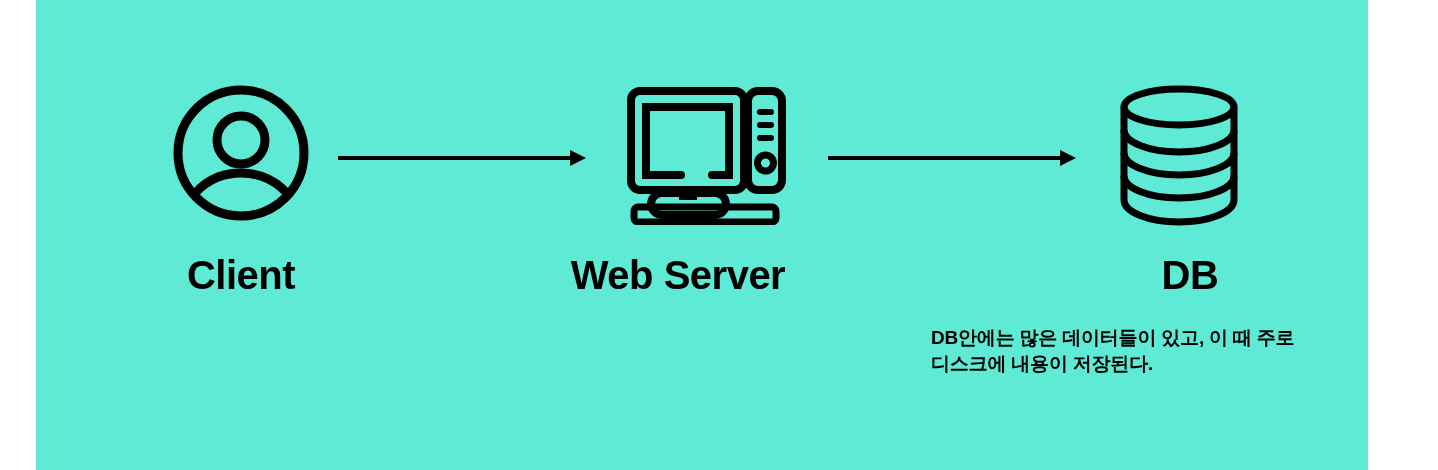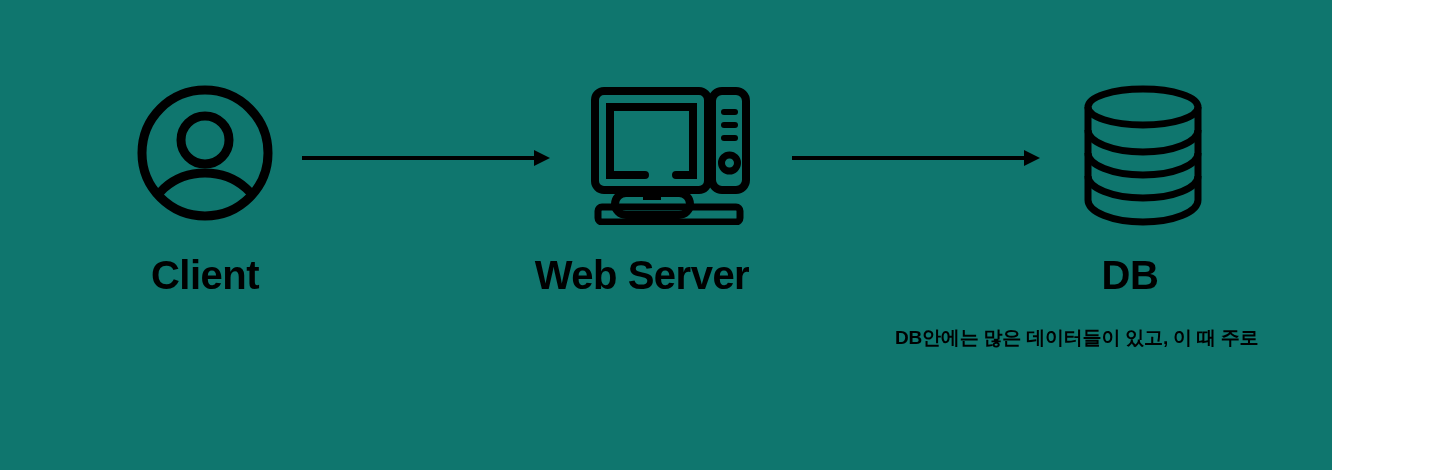--- a/index.html
+++ b/index.html
@@ -8,22 +8,23 @@
     padding: 0;
     background: #ffffff;
   }
   body {
     font-family: "Liberation Sans", "DejaVu Sans", sans-serif;
   }
   #canvas {
     position: relative;
     width: 1332px;
     height: 470px;
-    background: #0f766e;
+    background: #5eead4;
     overflow: hidden;
+    margin-left: 36px;
   }
   .node {
     position: absolute;
   }
   .icon-wrap {
     position: absolute;
     display: block;
   }
   .node-label {
     position: absolute;
@@ -37,21 +38,21 @@
     white-space: nowrap;
   }
   
   #client-icon { left: 130px; top: 85px; width: 150px; height: 136px; }
   #client-label { left: 55px; top: 255px; width: 300px; }
   
   #server-icon { left: 590px; top: 85px; width: 160px; height: 140px; }
   #server-label { left: 492px; top: 255px; width: 300px; }
   
   #db-icon { left: 1083px; top: 85px; width: 120px; height: 142px; }
-  #db-label { left: 980px; top: 255px; width: 300px; }
+  #db-label { left: 1004px; top: 255px; width: 300px; }
 
   
   .arrow {
     position: absolute;
     top: 142px;
     height: 32px;
   }
   #arrow-1 { left: 300px; width: 252px; }
   #arrow-2 { left: 790px; width: 252px; }
 
@@ -143,15 +144,16 @@
         <path d="M 5 45 A 55 22 0 0 0 115 45" fill="none" stroke="#000000" stroke-width="7"></path>
         <path d="M 5 68 A 55 22 0 0 0 115 68" fill="none" stroke="#000000" stroke-width="7"></path>
         <path d="M 5 91 A 55 22 0 0 0 115 91" fill="none" stroke="#000000" stroke-width="7"></path>
       </svg>
     </span>
     <div class="node-label" id="db-label">DB</div>
   </div>
 
   <div id="db-caption">
     <span class="cap-line">DB안에는 많은 데이터들이 있고, 이 때 주로</span>
+    <span class="cap-line">디스크에 내용이 저장된다.</span>
   </div>
 
 </div>
 
 </body></html>

